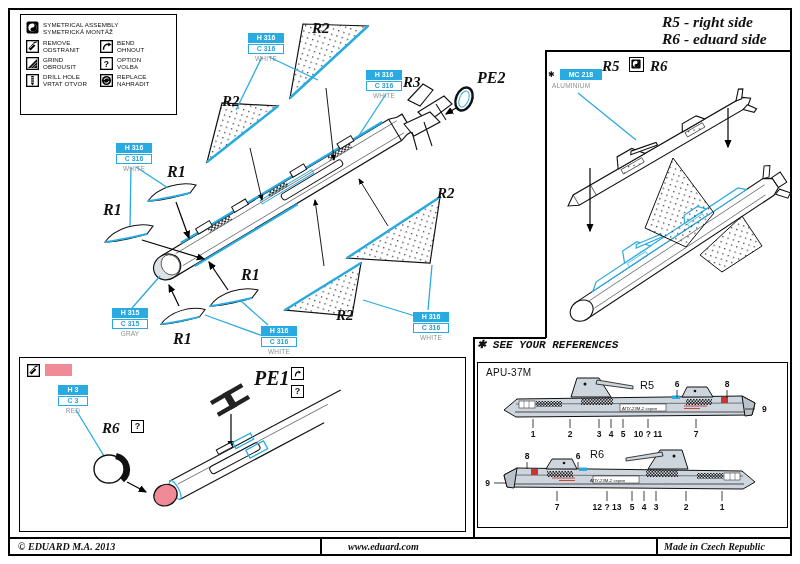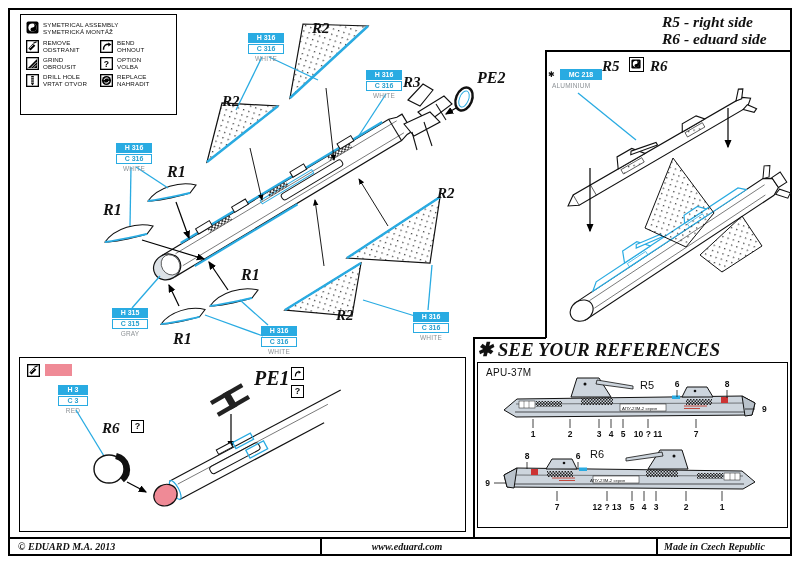--- a/index.html
+++ b/index.html
@@ -15,21 +15,21 @@
 .callout .cb{display:block;background:#fff;border:1px solid #29abe2;color:#2aa0ce;font-size:7px;font-weight:bold;line-height:8px;height:10px;margin-top:1px;padding:0 1px}
 .callout .nm{display:block;color:#8d9296;font-size:6.5px;line-height:9px;letter-spacing:.2px}
 .legend{left:20px;top:14px;width:157px;height:101px;border:1.5px solid #000;padding:4px 3px 2px 5px}
 .lrow{display:flex;align-items:center;gap:4px;margin:1.5px 0}
 .ltxt{font-size:6.2px;line-height:7px;letter-spacing:.1px;white-space:nowrap}
 .licon{width:13px;height:13px;flex:0 0 13px;line-height:0}
 .lgrid{display:grid;grid-template-columns:74px 70px;margin-top:3px}
 .optbox{width:13px;height:13px;border:1.5px solid #000;font-weight:bold;font-size:9px;text-align:center;line-height:10px;background:#fff}
 .swatch{width:27px;height:12px}
 .rhead{font-family:"Liberation Serif",serif;font-style:italic;font-weight:bold;font-size:15.5px;line-height:16px;white-space:nowrap}
-.refshead{font-family:Liberation Serif, serif;font-style:italic;font-weight:bold;font-size:19px;border-bottom:1.5px solid #000;padding-bottom:13px;white-space:nowrap}
+.refshead{font-family:Liberation Mono, monospace;font-style:italic;font-weight:bold;font-size:11px;border-bottom:1.5px solid #000;padding-bottom:13px;white-space:nowrap}
 .refbox{border:1.5px solid #000;background:#fff}
 .apulabel{font-size:10px;letter-spacing:.3px}
 .foot{font-family:"Liberation Serif",serif;font-style:italic;font-weight:bold;font-size:10px;white-space:nowrap}
 .mcbox{background:#29abe2;border:1px solid #29abe2;color:#fff;font-size:7px;font-weight:bold;line-height:9px;height:11px;padding:0 3px;text-align:center}
 .mcname{color:#8d9296;font-size:6.5px;letter-spacing:.2px}
 .star{font-size:8px;line-height:10px}
 svg text.rnum{font:bold 8.5px "Liberation Sans",sans-serif;fill:#111}
 svg text.rlabel{font:11px "Liberation Sans",sans-serif;fill:#111}
 svg text.stencil{font:4.3px "Liberation Sans",sans-serif;fill:#222}
 </style>
@@ -511,16 +511,16 @@
       <ellipse cx="15" cy="0" rx="3.5" ry="10.5" fill="none" stroke="#29abe2" stroke-width="1.2"></ellipse>
       <ellipse cx="4" cy="0" rx="12" ry="10.5" fill="#ef8a96" stroke="#111" stroke-width="1.2"></ellipse>
       <rect x="55" y="-4" width="55" height="8" rx="3" fill="#fff" stroke="#111" stroke-width="1"></rect>
       <rect x="70" y="-16" width="16" height="5" fill="#fff" stroke="#111" stroke-width="1"></rect>
       <rect x="88" y="-15" width="20" height="7" fill="none" stroke="#29abe2" stroke-width="1.3"></rect>
       <rect x="96" y="-2" width="20" height="9" fill="none" stroke="#29abe2" stroke-width="1.3"></rect>
     </g>
   </svg>
 
   <div class="abs foot" style="left:18px;top:541px">© EDUARD  M.A. 2013</div>
-  <div class="abs foot" style="left:337px;top:541px;width:140px;text-align:center">www.eduard.com</div>
+  <div class="abs foot" style="left:348px;top:541px;width:140px;">www.eduard.com</div>
   <div class="abs foot" style="left:664px;top:541px;width:124px;text-align:left">Made in Czech Republic</div>
 
 </div>
 
 </body></html>

